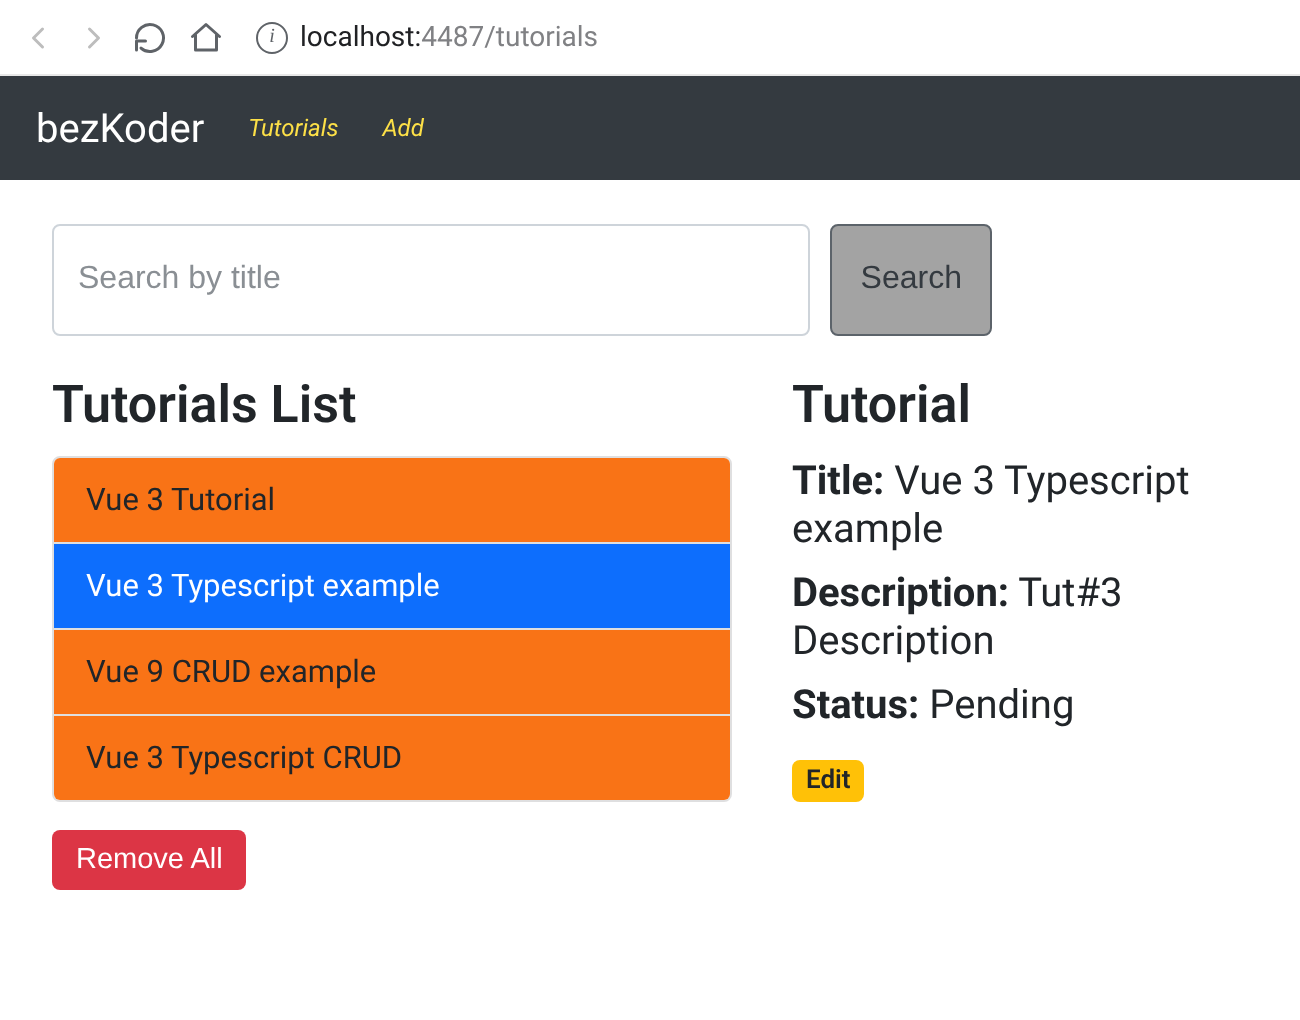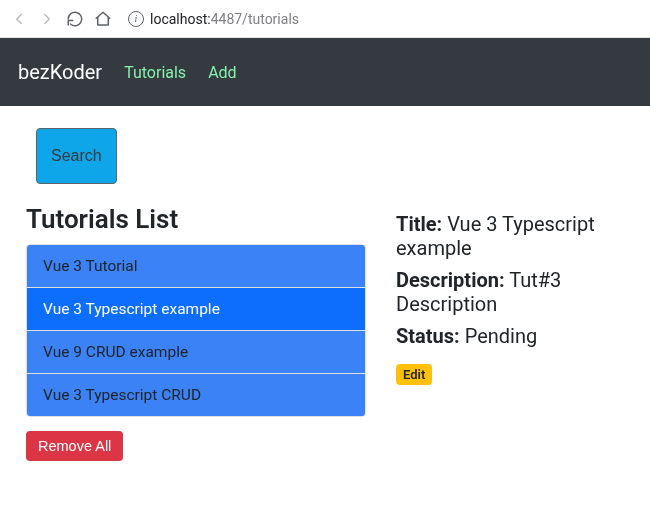--- a/index.html
+++ b/index.html
@@ -9,39 +9,39 @@
     .chrome { display: flex; align-items: center; gap: 10px; padding: 6px 10px; background: #fff; border-bottom: 1px solid #e8e8e8; height: 38px; }
     .chrome-icon { width: 18px; height: 18px; display: flex; align-items: center; justify-content: center; color: #5f6368; cursor: pointer; }
     .chrome-icon.disabled { color: #bdbdbd; }
     .chrome-icon svg { width: 18px; height: 18px; stroke: currentColor; fill: none; stroke-width: 2; }
     .url-wrap { display: flex; align-items: center; gap: 6px; flex: 1; color: #333; font-size: 14px; padding: 2px 6px; }
     .url-info-icon { width: 16px; height: 16px; border: 1.5px solid #5f6368; border-radius: 50%; display: flex; align-items: center; justify-content: center; font-size: 10px; color: #5f6368; font-family: Georgia, serif; font-style: italic; }
     .url-host { color: #202124; }
     .url-path { color: #808184; }
 
     
-    .navbar { background: #343a40; color: #fff; display: flex; align-items: center; padding: 10px 18px; gap: 22px; height: 68px; }
+    .navbar { background: #343a40; color: #fff; display: flex; align-items: center; padding: 10px 18px; gap: 22px; height: 52px; }
     .brand { color: #fff; font-size: 20px; }
-    .navlink { color: #86efac; font-size: 16px; text-decoration: none; cursor: pointer; }
+    .navlink { color: #fde047; font-size: 12px; text-decoration: none; cursor: pointer; font-style: italic; }
 
     
     .container { padding: 22px 26px; }
     .search-row { display: flex; gap: 0; align-items: stretch; margin-bottom: 20px; max-width: 470px; }
     .search-input { flex: 1; padding: 8px 12px; border: 1px solid #ced4da; border-radius: 4px; font-size: 16px; color: #495057; outline: none; }
     .search-input::placeholder { color: #8a8f94; }
-    .search-btn { margin-left: 10px; padding: 18px 14px; border: 1px solid #5c636a; background: #0ea5e9; color: #343a40; border-radius: 4px; font-size: 16px; cursor: pointer; text-align: center; }
+    .search-btn { margin-left: 10px; padding: 18px 14px; border: 1px solid #5c636a; background: #a3a3a3; color: #343a40; border-radius: 4px; font-size: 16px; cursor: pointer; text-align: center; }
 
     .row { display: flex; gap: 30px; }
     .col-left { width: 340px; }
     .col-right { flex: 1; }
 
     h2 { font-size: 26px; font-weight: 600; margin-bottom: 10px; }
 
     .list { border: 1px solid #dfdfe0; border-radius: 4px; overflow: hidden; }
-    .list-item { padding: 12px 16px; font-size: 15.5px; border-bottom: 1px solid #dfdfe0; background: #3b82f6; cursor: pointer; }
+    .list-item { padding: 12px 16px; font-size: 15.5px; border-bottom: 1px solid #dfdfe0; background: #f97316; cursor: pointer; }
     .list-item:last-child { border-bottom: none; }
     .list-item.active { background: #0d6efd; color: #fff; }
 
     .remove-btn { margin-top: 14px; background: #dc3545; color: #fff; border: none; padding: 7px 12px; border-radius: 4px; font-size: 14.5px; cursor: pointer; }
 
     .detail-row { margin: 8px 0; font-size: 20px; }
     .detail-row strong { font-weight: 700; }
 
     .edit-badge { display: inline-block; background: #ffc107; color: #212529; padding: 3px 7px; border-radius: 4px; font-size: 13px; font-weight: 600; margin-top: 8px; cursor: pointer; }
   </style>
@@ -78,36 +78,38 @@
 </div>
 
 <div class="navbar">
   <span class="brand">bezKoder</span>
   <span class="navlink">Tutorials</span>
   <span class="navlink">Add</span>
 </div>
 
 <div class="container">
   <div class="search-row">
+    <input class="search-input" type="text" placeholder="Search by title" style="">
     <button class="search-btn">Search</button>
   </div>
 
   <div class="row">
     <div class="col-left">
       <h2>Tutorials List</h2>
       <div class="list" id="tut-list">
           <div class="list-item">Vue 3 Tutorial</div>
           <div class="list-item active">Vue 3 Typescript example</div>
           <div class="list-item">Vue 9 CRUD example</div>
           <div class="list-item">Vue 3 Typescript CRUD</div>
         </div>
       <button class="remove-btn">Remove All</button>
     </div>
 
     <div class="col-right">
+      <h2>Tutorial</h2>
       <div class="detail-row">
         <strong>Title:</strong>
         <span>Vue 3 Typescript example</span>
       </div>
       <div class="detail-row">
         <strong>Description:</strong>
         <span>Tut#3 Description</span>
       </div>
       <div class="detail-row">
         <strong>Status:</strong>

